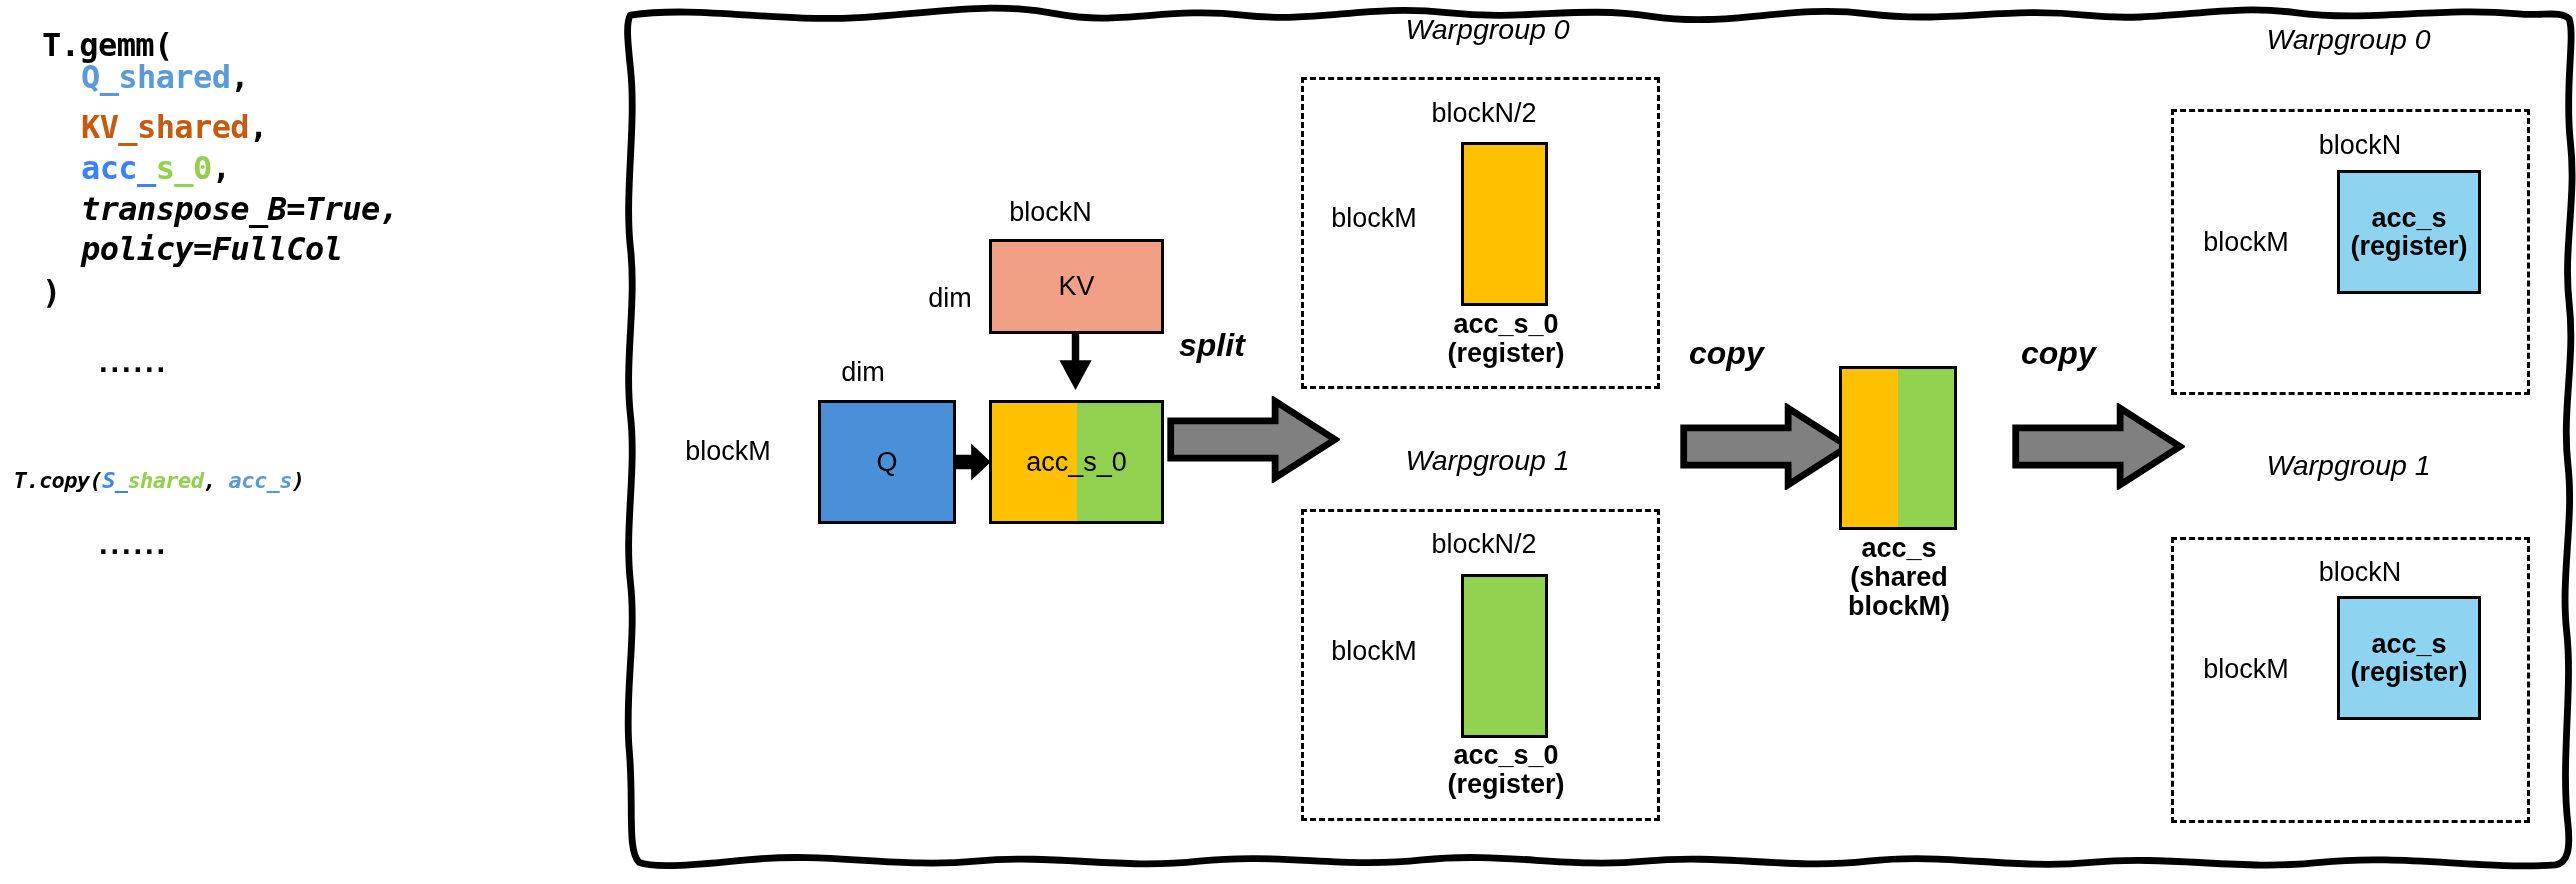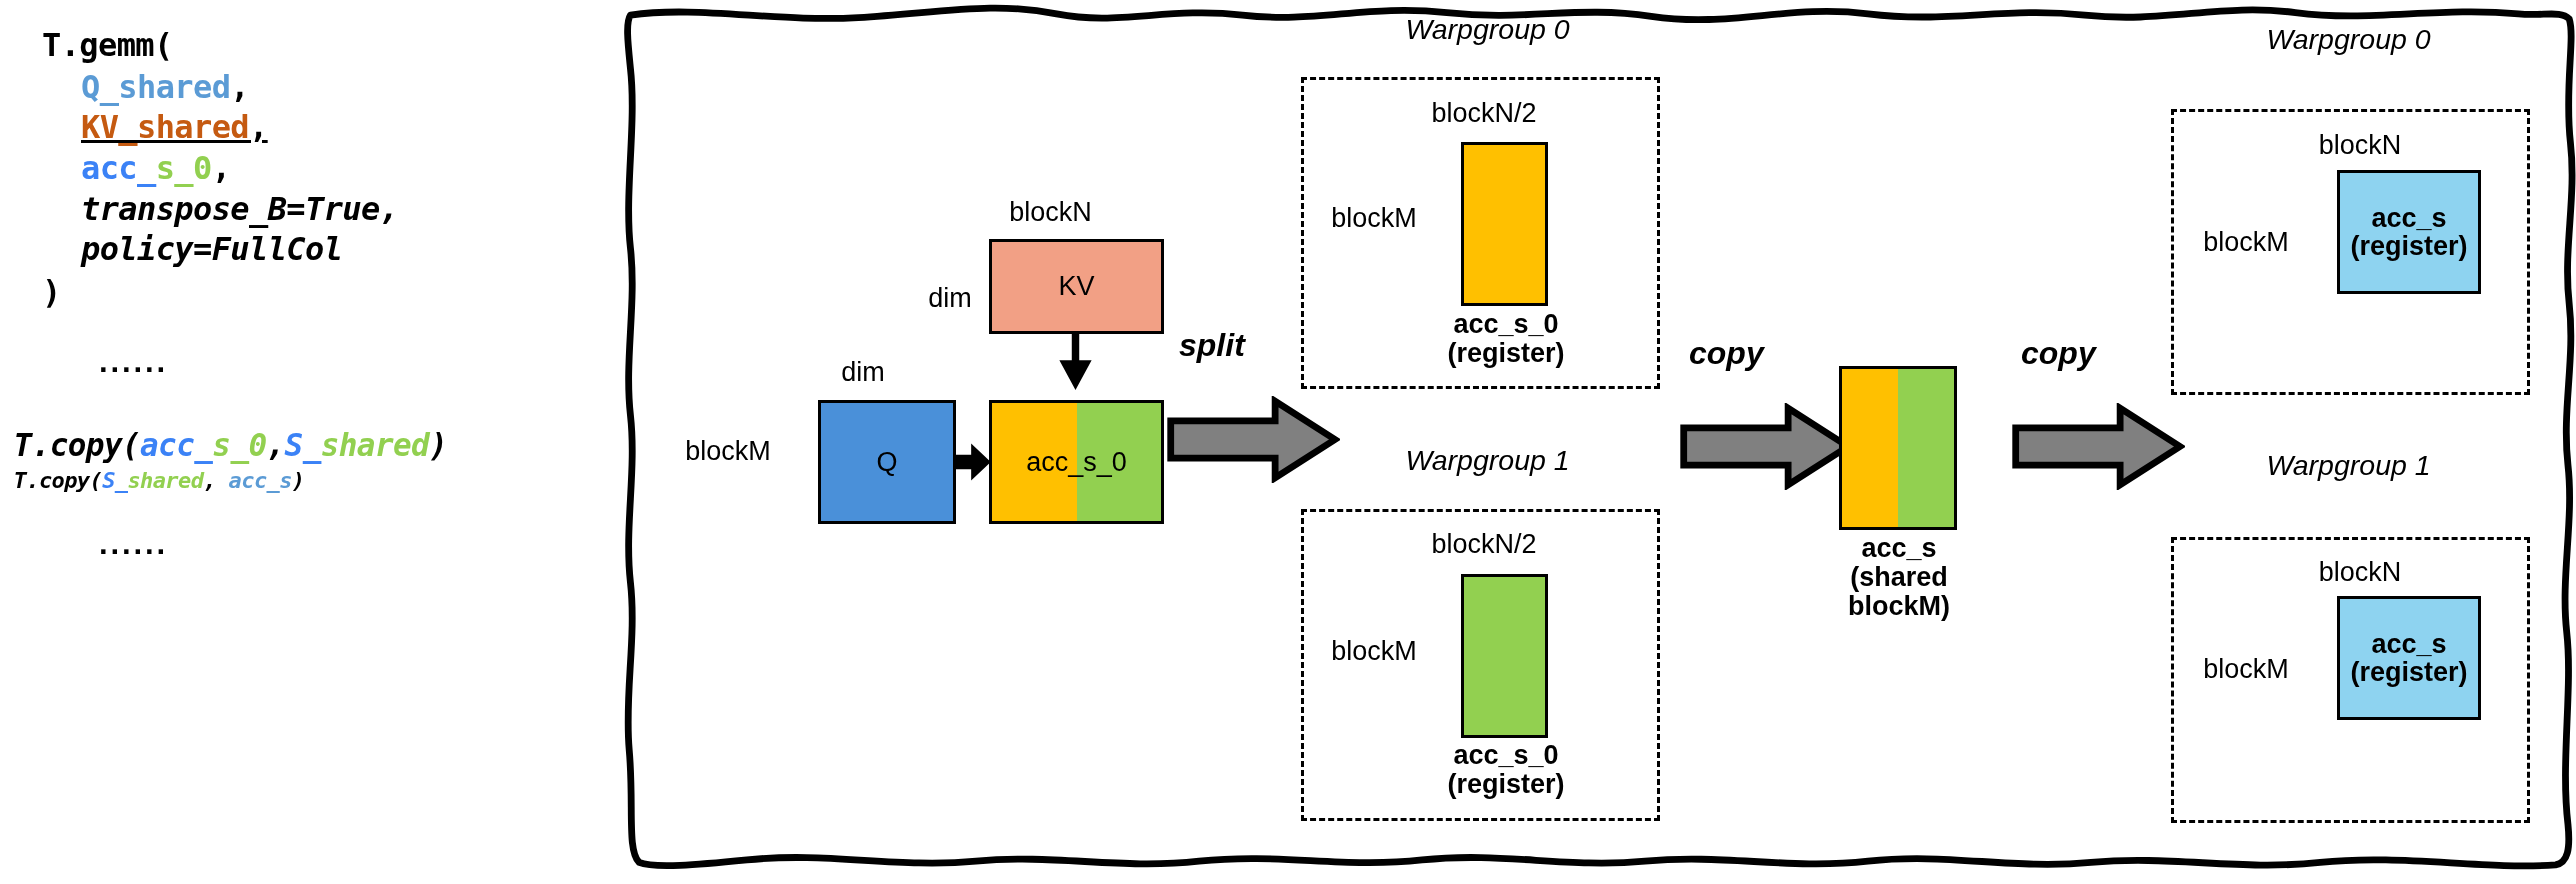--- a/index.html
+++ b/index.html
@@ -53,35 +53,34 @@
   .garrow{position:absolute;}
   .barrow{position:absolute;}
 </style>
 </head>
 <body>
 
 <div id="code-panel">
 
   <div class="code-line" style="left:42px;top:26px;"><span class="tok-black">T.gemm(</span></div>
 
-  <div class="code-line" style="left:81px;top:68px;"><span class="tok-blue">Q_shared</span><span class="tok-black">,</span></div>
-
-  <div class="code-line" style="left:81px;top:108px;text-decoration:underline;"><span class="tok-rust">KV_shared</span><span class="tok-black">,</span></div>
+  <div class="code-line" style="left:81px;top:58px;"><span class="tok-blue">Q_shared</span><span class="tok-black">,</span></div>
+
+  <div class="code-line" style="left:81px;top:108px;"><span class="tok-rust">KV_shared</span><span class="tok-black">,</span></div>
 
   <div class="code-line" style="left:81px;top:149px;"><span class="tok-amber">acc_</span><span class="tok-green">s_0</span><span class="tok-black">,</span></div>
 
   <div class="code-line italic" style="left:81px;top:230px;"><span class="tok-black">policy</span><span class="tok-black">=FullCol</span></div>
 
   <div class="code-line italic" style="left:81px;top:190px;"><span class="tok-black">transpose_B=True,</span></div>
 
   <div class="code-line" style="left:42px;top:273px;"><span class="tok-black">)</span></div>
 
   <div class="ellipsis" style="left:99px;top:352px;">······</div>
 
-  <div class="code-line italic" style="left:13.6px;top:427px;font-size:31px;"><span class="tok-black">T.copy(</span><span class="tok-amber">acc_</span><span class="tok-green">s_0</span><span class="tok-black">,</span><span class="tok-amber">S_</span><span class="tok-green">shared</span><span class="tok-black">)</span></div>
 
   <div class="code-line italic" style="left:13.6px;top:468px;font-size:22px;"><span class="tok-black">T.copy(</span><span class="tok-amber">S_</span><span class="tok-green">shared</span><span class="tok-black">, </span><span class="tok-blue">acc_s</span><span class="tok-black">)</span></div>
 
   <div class="ellipsis" style="left:99px;top:534px;">······</div>
 </div>
 
 <div id="wavy-frame">
   <svg width="1953" height="880" viewBox="0 0 3153 1420" xmlns="http://www.w3.org/2000/svg">
     <path d="M 12 24
              C 120 8, 250 36, 380 28

